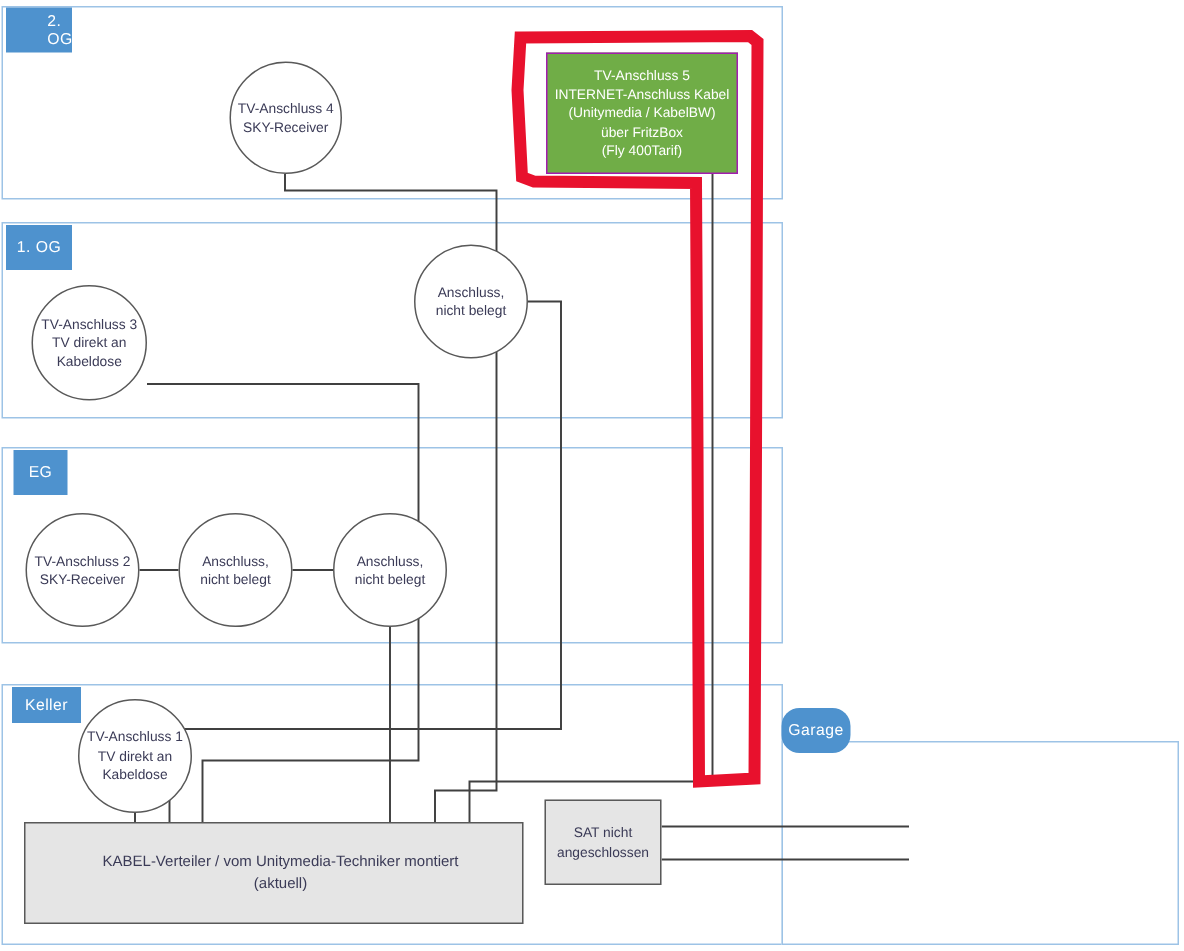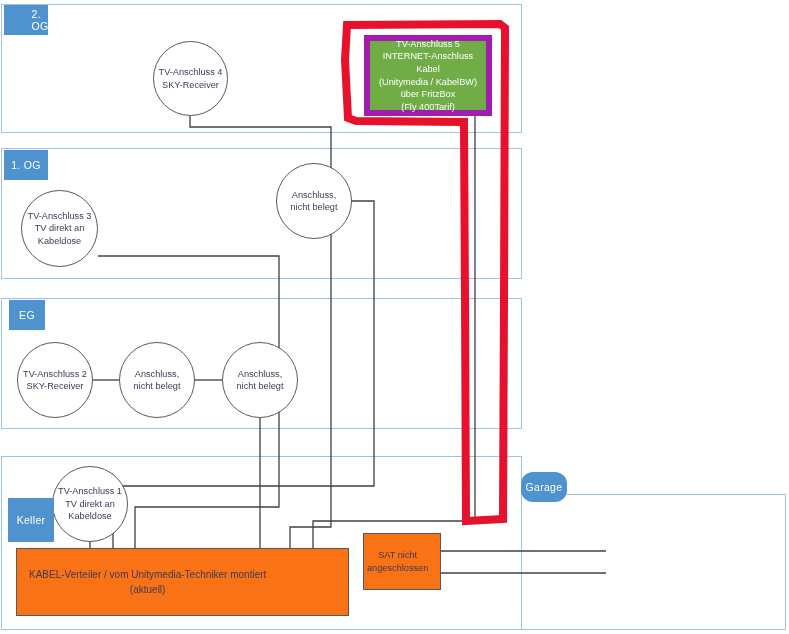--- a/index.html
+++ b/index.html
@@ -51,38 +51,38 @@
     justify-content: center;
     text-align: center;
     box-sizing: border-box;
     padding: 2px;
     z-index: 5;
   }
   
   .node-rect {
     position: absolute;
     border: 1px solid #595959;
-    background: #f97316;
+    background: #e5e5e5;
     color: #3b3b57;
     font-size: 9.2px;
     line-height: 13px;
     display: flex;
     align-items: center;
-    justify-content: flex-start;
+    justify-content: center;
     text-align: center;
     box-sizing: border-box;
     padding: 3px;
     z-index: 5;
   }
   .node-rect.wide { font-size: 10px; line-height: 15px; padding-left: 12px; }
   
   .node-green {
     position: absolute;
     background: #70ad47;
-    border: 6px solid #a21caf;
+    border: 1px solid #a21caf;
     color: #ffffff;
     font-size: 9.2px;
     line-height: 12.6px;
     display: flex;
     align-items: center;
     justify-content: center;
     text-align: center;
     box-sizing: border-box;
     padding: 2px;
     z-index: 5;
@@ -123,21 +123,21 @@
 
   <div class="floor-badge" style="left:4px; top:5px; width:44px; height:30px;padding-left:28px;">
     <span>2. OG</span>
   </div>
   <div class="floor-badge" style="left:4px; top:150px; width:44px; height:30px;">
     <span>1. OG</span>
   </div>
   <div class="floor-badge" style="left:9px; top:300px; width:36px; height:30px;">
     <span>EG</span>
   </div>
-  <div class="floor-badge" style="left:8px; top:458px; width:46px; height:44px;margin-top:40px;">
+  <div class="floor-badge" style="left:8px; top:458px; width:46px; height:24px;">
     <span>Keller</span>
   </div>
   <div class="floor-badge" style="left:521px; top:472px; width:46px; height:30px;border-radius:12px;">
     <span>Garage</span>
   </div>
 
   <svg id="wire-layer" viewBox="0 0 789 634" xmlns="http://www.w3.org/2000/svg">
 
     <path class="wire" d="M190,116 L190,127 L331,127 L331,527 L290,527 L290,548"></path>
 

